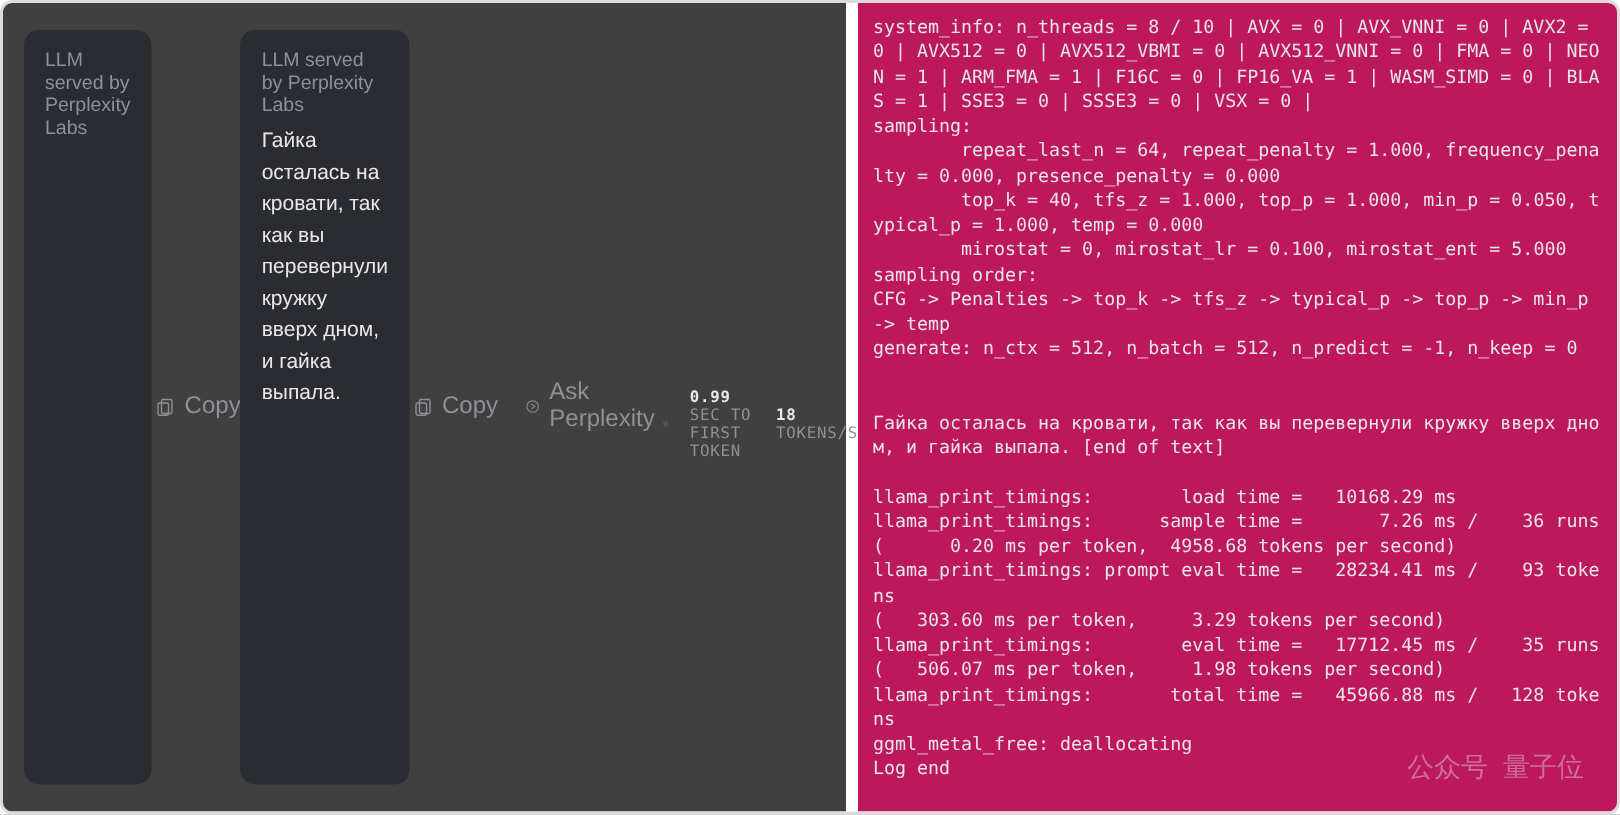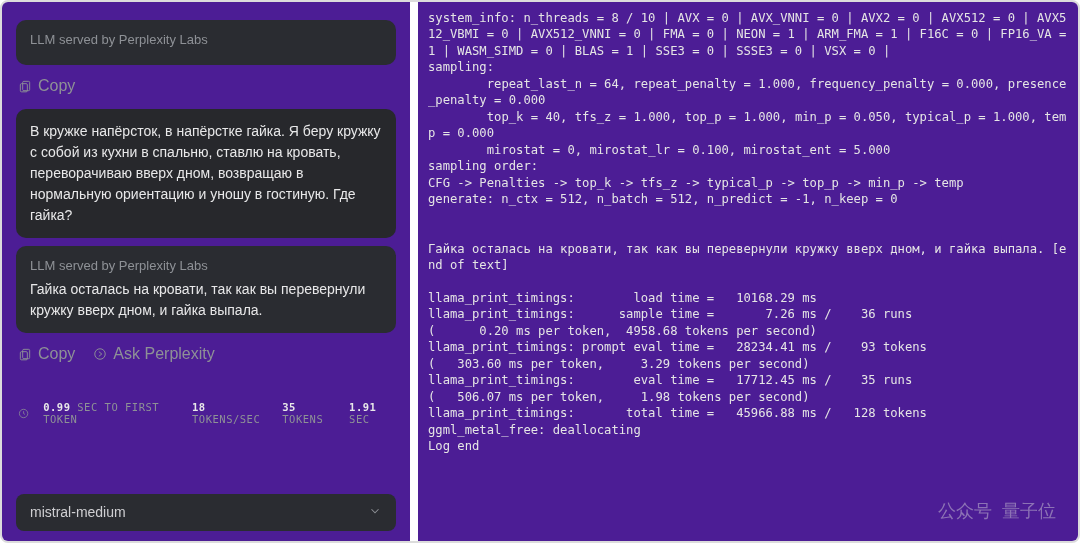--- a/index.html
+++ b/index.html
@@ -1,20 +1,20 @@
 <!DOCTYPE html>
 <html><head>
 <meta charset="utf-8">
 <style>
   * { box-sizing: border-box; margin: 0; padding: 0; }
   html, body { width: 1080px; height: 543px; overflow: hidden; font-family: -apple-system, BlinkMacSystemFont, "Segoe UI", Arial, sans-serif; background: #fff; }
   .wrap { display: flex; width: 1080px; height: 543px; border: 2px solid #dcdcdc; border-radius: 8px; overflow: hidden; }
-  .left { width: 408px; height: 100%; background: #4c1d95; padding: 18px 14px 10px 14px; position: relative; display: flex; flex-direction: column; }
+  .left { width: 562px; height: 100%; background: #404040; padding: 18px 14px 10px 14px; position: relative; display: flex; }
   .divider { width: 8px; height: 100%; background: #fff; }
-  .right { flex: 1; height: 100%; background: #4c1d95; color: #e5e5e5; font-family: "Menlo","Monaco","Consolas",monospace; font-size: 12.2px; line-height: 1.35; padding: 8px 8px 8px 10px; white-space: pre-wrap; word-break: break-all; overflow: hidden; position: relative; }
+  .right { flex: 1; height: 100%; background: #be185d; color: #e5e5e5; font-family: "Menlo","Monaco","Consolas",monospace; font-size: 12.2px; line-height: 1.35; padding: 8px 8px 8px 10px; white-space: pre-wrap; word-break: break-all; overflow: hidden; position: relative; }
 
   .bubble { background: #2a2c31; border-radius: 10px; padding: 12px 14px; margin-bottom: 8px; }
   .bubble.user { background: #27282c; }
   .served { color: #8e9196; font-size: 13px; margin-bottom: 6px; }
   .msg { color: #e8e8e9; font-size: 14px; line-height: 1.5; }
   .actions { display: flex; gap: 18px; color: #8e9196; font-size: 16px; margin: 4px 0 14px 2px; }
   .action { display: flex; align-items: center; gap: 6px; cursor: pointer; }
   .icon { width: 14px; height: 14px; display: inline-block; }
   .icon svg { width: 100%; height: 100%; stroke: #8e9196; fill: none; stroke-width: 1.6; }
 
@@ -47,23 +47,20 @@
         <span class="icon">
           <svg viewBox="0 0 24 24">
               <rect x="8" y="4" width="12" height="16" rx="2"></rect>
               <rect x="4" y="8" width="12" height="14" rx="2"></rect>
             </svg>
         </span>
         <span>Copy</span>
       </div>
     </div>
 
-    <div class="bubble user">
-      <div class="msg">В кружке напёрсток, в напёрстке гайка. Я беру кружку с собой из кухни в спальню, ставлю на кровать, переворачиваю вверх дном, возвращаю в нормальную ориентацию и уношу в гостиную. Где гайка?</div>
-    </div>
 
     <div class="bubble">
       <div class="served">LLM served by Perplexity Labs</div>
       <div class="msg">Гайка осталась на кровати, так как вы перевернули кружку вверх дном, и гайка выпала.</div>
     </div>
     <div class="actions">
       <div class="action">
         <span class="icon">
           <svg viewBox="0 0 24 24">
               <rect x="8" y="4" width="12" height="16" rx="2"></rect>

